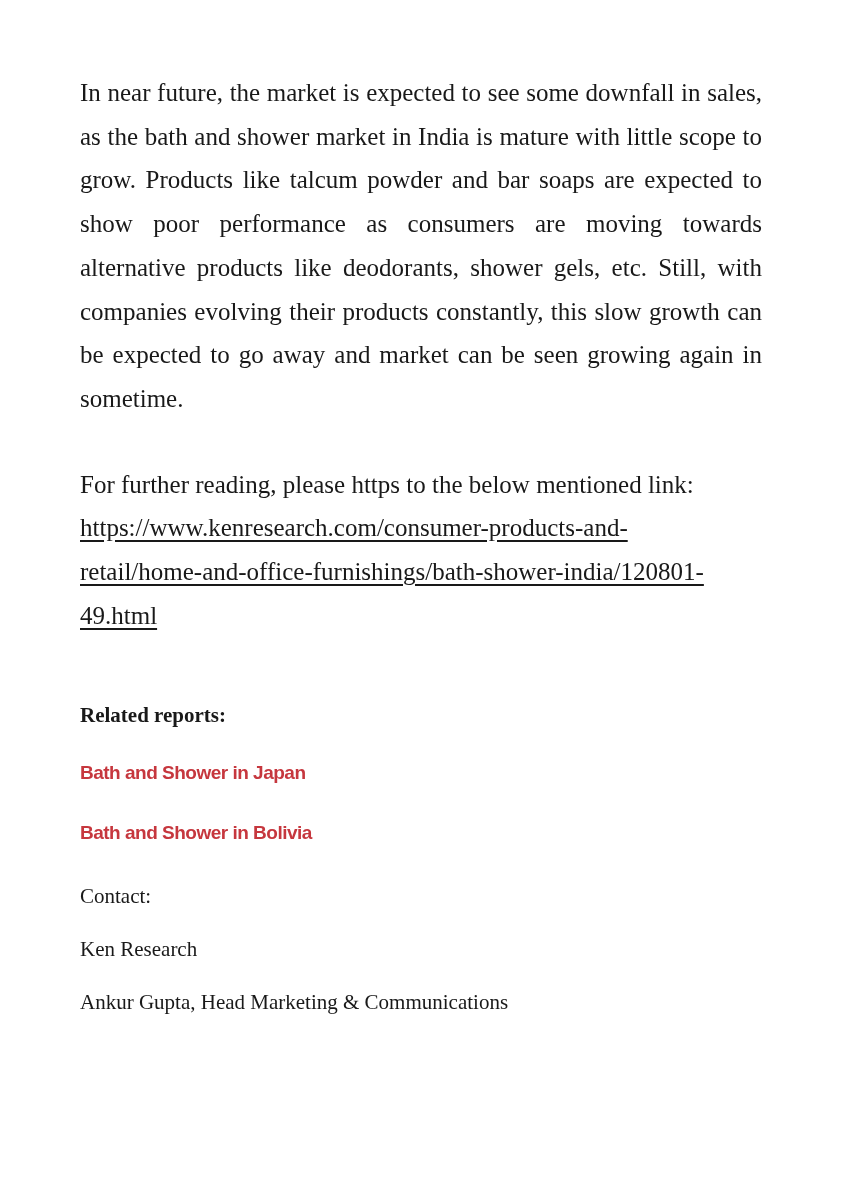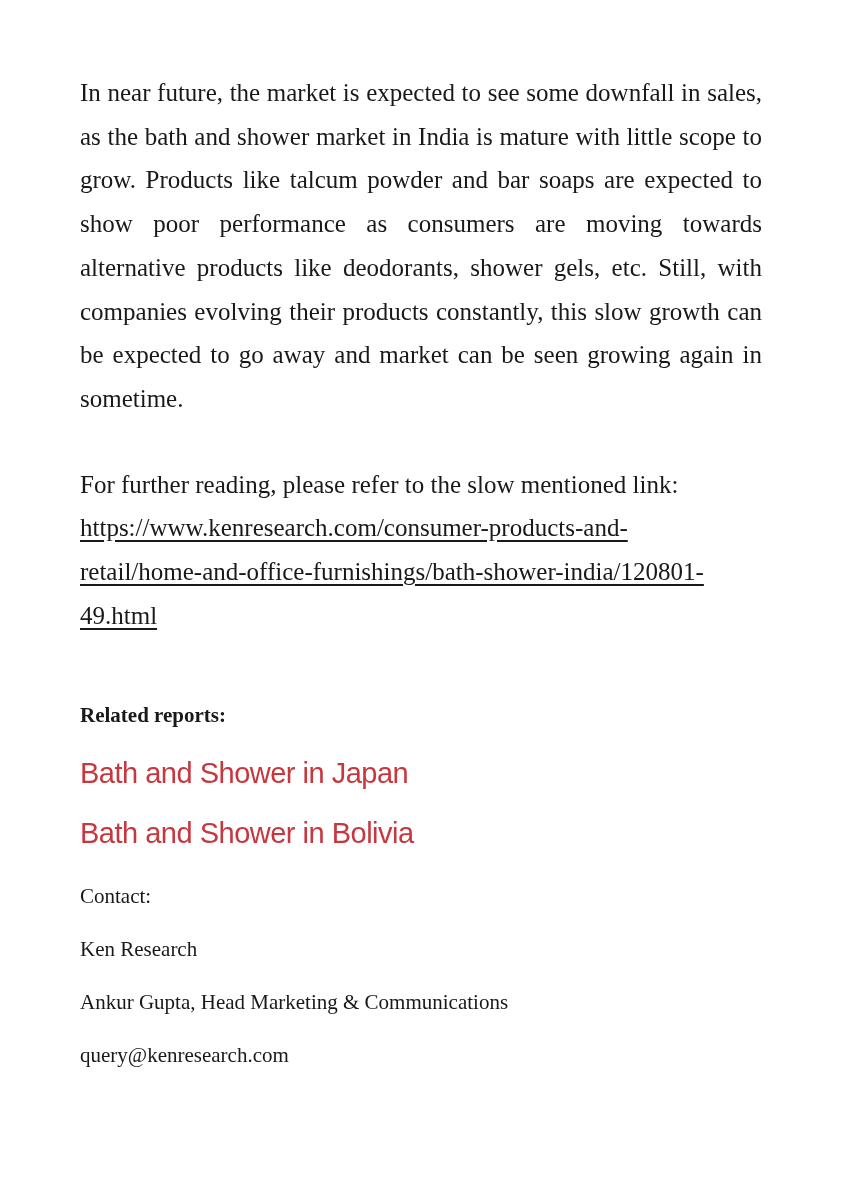--- a/index.html
+++ b/index.html
@@ -48,23 +48,23 @@
   .related-heading{
     margin-top:63px;
     font-size:21px;
     line-height:31px;
     font-weight:bold;
     color:var(--text);
   }
   .red-link{
     display:block;
     font-family:"Liberation Sans","DejaVu Sans",sans-serif;
-    font-size:29px;
+    font-size:19px;
     line-height:32px;
-    font-weight:400;
+    font-weight:700;
     letter-spacing:-0.5px;
     color:var(--red);
     text-decoration:none;
     cursor:pointer;
   }
   .red-link.first{ margin-top:26px; }
   .red-link.second{ margin-top:28px; }
   .contact-block{
     margin-top:21px;
     font-size:21px;
@@ -74,34 +74,33 @@
   .contact-block p{ margin:0; }
 </style>
 </head>
 <body>
 
 <div class="page">
 
   <p class="body-para">In near future, the market is expected to see some downfall in sales, as the bath and shower market in India is mature with little scope to grow. Products like talcum powder and bar soaps are expected to show poor performance as consumers are moving towards alternative products like deodorants, shower gels, etc. Still, with companies evolving their products constantly, this slow growth can be expected to go away and market can be seen growing again in sometime.</p>
 
   <div class="reading-block">
-    <span class="reading-intro">For further reading, please refer to the slow mentioned link:</span>
+    <span class="reading-intro">For further reading, please https to the below mentioned link:</span>
     <a class="url-link">
       <span class="url-line">https://www.kenresearch.com/consumer-products-and-</span>
       <span class="url-line">retail/home-and-office-furnishings/bath-shower-india/120801-</span>
       <span class="url-line">49.html</span>
     </a>
   </div>
 
   <h2 class="related-heading">Related reports:</h2>
 
   <a class="red-link first">Bath and Shower in Japan</a>
 
   <a class="red-link second">Bath and Shower in Bolivia</a>
 
   <div class="contact-block">
     <p>Contact:</p>
     <p>Ken Research</p>
     <p>Ankur Gupta, Head Marketing &amp; Communications</p>
-    <p>query@kenresearch.com</p>
   </div>
 
 </div>
 
 </body></html>

